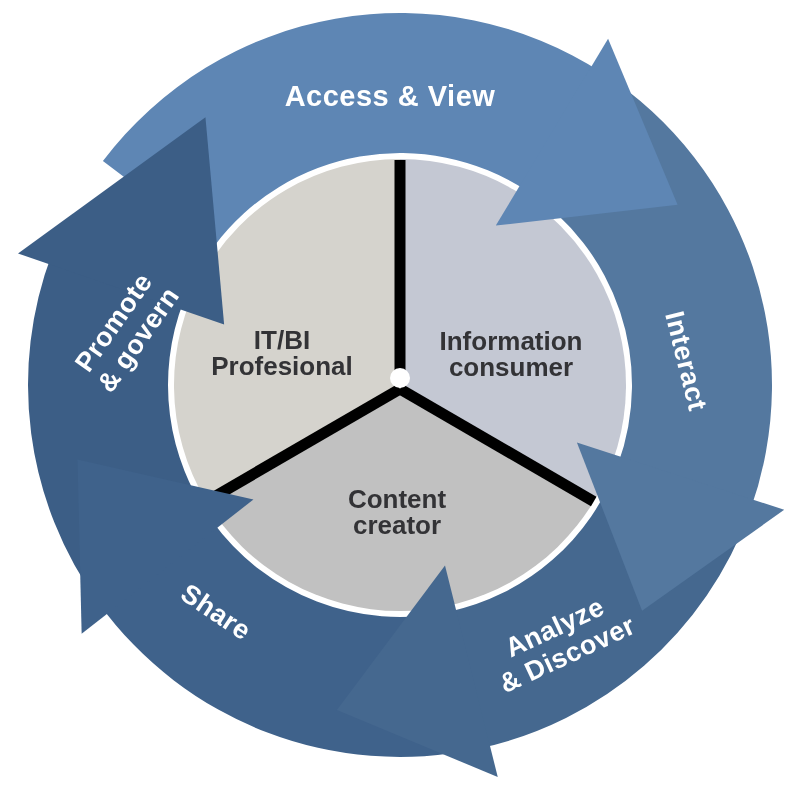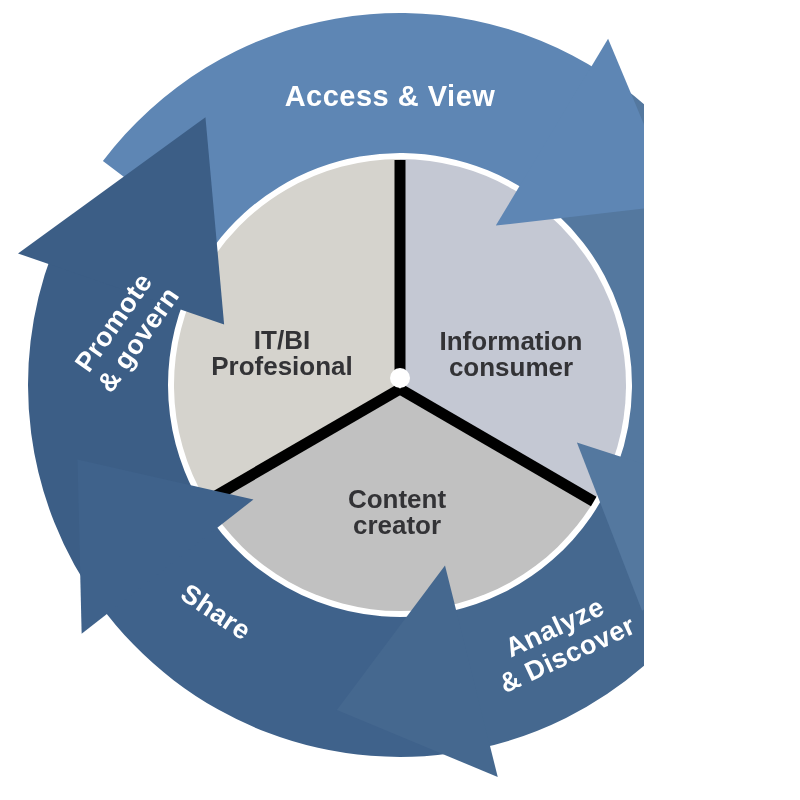--- a/index.html
+++ b/index.html
@@ -1,16 +1,16 @@
 <!DOCTYPE html>
 <html><head>
 <meta charset="utf-8">
 <style>
   html,body{margin:0;padding:0;background:#ffffff;}
-  .stage{width:644px;height:800px;position:relative;background:#ffffff;overflow:hidden;}
+  .stage{width:800px;height:800px;position:relative;background:#ffffff;overflow:hidden;}
   svg text{
     font-family:"Liberation Sans","DejaVu Sans",sans-serif;
     font-weight:700;
     text-anchor:middle;
     dominant-baseline:central;
   }
   .ring-label{font-size:27px;letter-spacing:0.5px;}
   .ring-label-big{font-size:29px;letter-spacing:0.5px;}
   .pie-label{font-size:26px;letter-spacing:0px;}
 </style>

